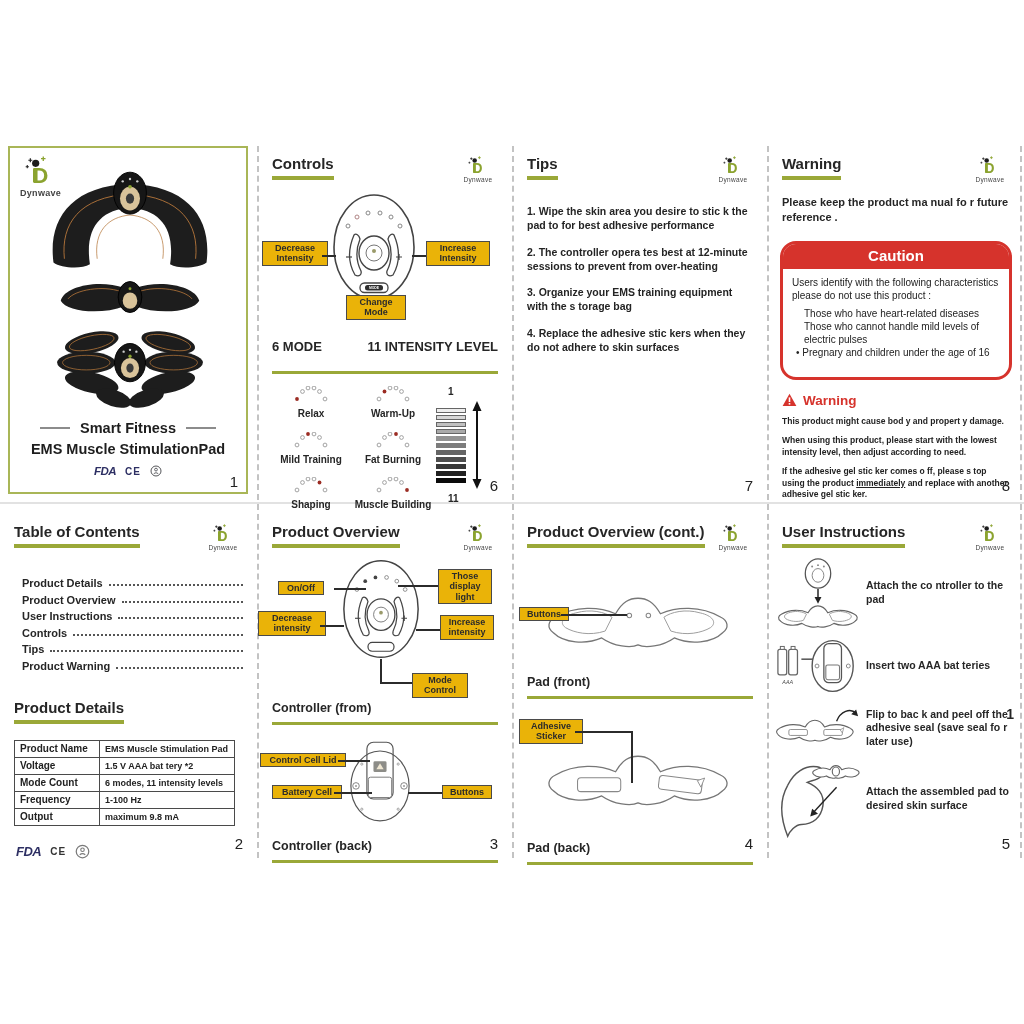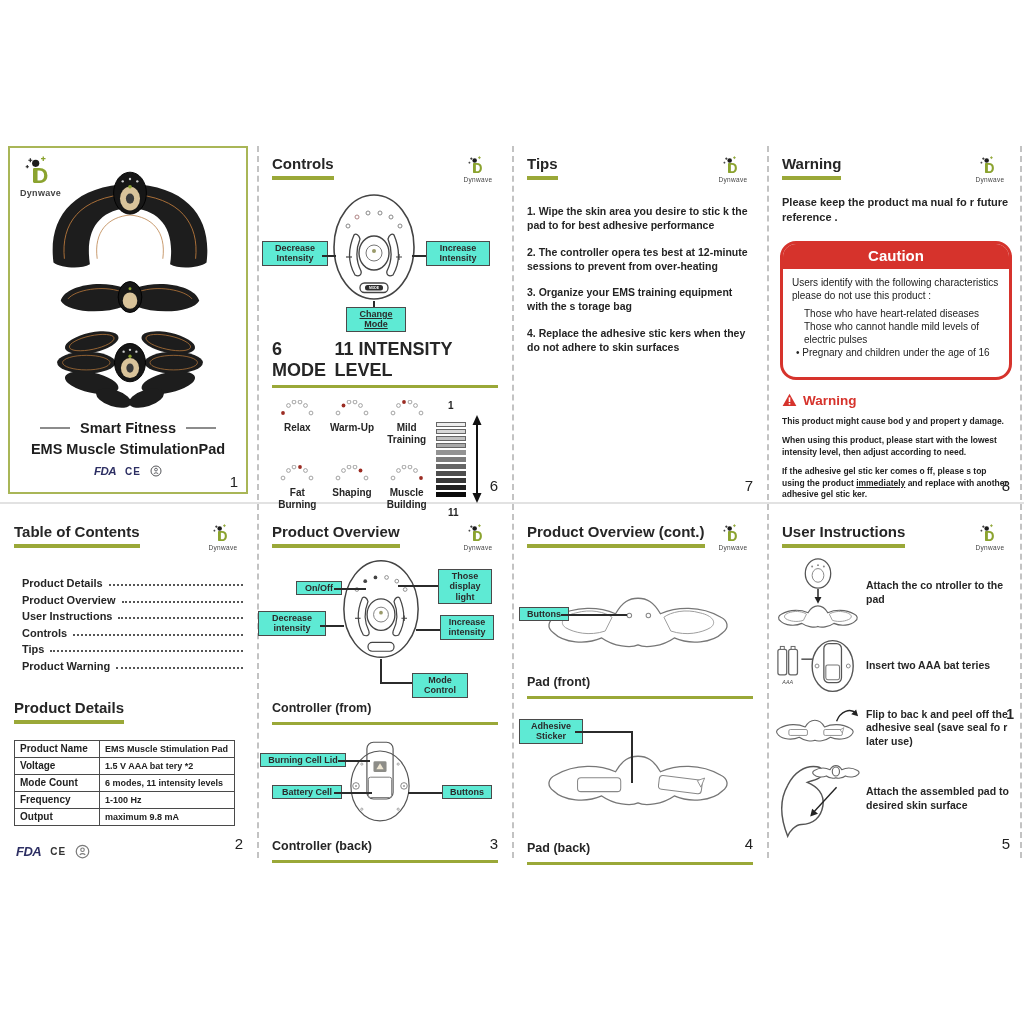--- a/index.html
+++ b/index.html
@@ -12,41 +12,41 @@
   .pg-head{display:flex;justify-content:space-between;align-items:flex-start;padding:16px 14px 0;}
   .pg-title{font-size:15px;font-weight:bold;color:var(--ink);border-bottom:4px solid var(--green);
             padding-bottom:3px;line-height:1.1;}
   .logo{text-align:center;width:40px;}
   .logo svg{width:26px;height:20px;display:block;margin:0 auto;}
   .logo-word{font-size:6.5px;color:#444;letter-spacing:.3px;}
   .logo.lg svg{width:42px;height:32px;margin:0;}
   .logo.lg{text-align:left;width:60px;}
   .logo.lg .logo-word{font-size:9px;font-weight:bold;}
   .pagenum{position:absolute;right:14px;bottom:8px;font-size:15px;color:#222;}
-  .lbl{position:absolute;border:1.5px solid #4a4a4a;background:#5eead4;padding:1px 4px;font-size:9px;
+  .lbl{position:absolute;border:1.5px solid #4a4a4a;background:#eab308;padding:1px 4px;font-size:9px;
        font-weight:bold;color:#2b2b2b;line-height:1.15;text-align:center;}
   .cline{position:absolute;background:#2b2b2b;}
   .cap{font-weight:bold;font-size:12.5px;color:var(--ink);margin:0 14px;
        border-bottom:3px solid var(--green);padding-bottom:7px;}
   
   #p1{border:2px solid #a9b657;}
   .cv-t1row{position:absolute;top:272px;left:0;right:0;display:flex;align-items:center;justify-content:center;gap:10px;}
   .cv-dash{width:30px;height:2px;background:#8c8c8c;}
   .cv-t1,.cv-t2{font-size:14.5px;font-weight:bold;color:#1e1e1e;}
   .cv-t2{position:absolute;top:293px;width:100%;text-align:center;}
   .certs{display:flex;align-items:center;gap:9px;color:#2d2f63;}
   .cv-certs{position:absolute;top:317px;width:100%;justify-content:center;}
   .fda{font-weight:bold;font-style:italic;font-size:11.5px;letter-spacing:-.5px;}
   .ce{font-weight:bold;font-size:10px;letter-spacing:1px;}
   
   .ctrl-wrap{position:relative;height:150px;margin-top:6px;}
-  .mode-head{display:flex;justify-content:space-between;margin:0 14px;font-size:18px;font-weight:bold;
-             border-bottom:3px solid var(--green);padding-bottom:4px;}
+  .mode-head{display:flex;justify-content:space-between;margin:0 14px;font-size:13px;font-weight:bold;
+             border-bottom:3px solid var(--green);padding-bottom:17px;}
   .mode-area{display:flex;margin:12px 14px 0;}
-  .mode-grid{display:grid;grid-template-columns:repeat(3,1fr);width:160px;row-gap:12px;column-gap:4px;}
+  .mode-grid{display:grid;grid-template-columns:repeat(2,1fr);width:160px;row-gap:12px;column-gap:4px;}
   .mode-cell{text-align:center;}
   .mode-cell svg{width:34px;height:16px;}
   .mode-label{font-size:10px;font-weight:bold;line-height:1.15;margin-top:2px;}
   .int-col{width:62px;margin-left:4px;}
   .int-top,.int-bottom{font-size:10px;font-weight:bold;margin-left:12px;}
   .int-row{display:flex;align-items:center;gap:4px;margin:2px 0;}
   .int-bars{display:flex;flex-direction:column;gap:2px;width:30px;}
   .int-bar{height:5px;border:1px solid transparent;box-sizing:border-box;}
   
   .tip{margin:8px 14px 13px;font-size:10.5px;font-weight:bold;line-height:1.32;color:#242424;}
@@ -197,21 +197,21 @@
         <circle cx="46" cy="60" r="2" fill="#9a9a6a"></circle>
         <rect x="32" y="92" width="28" height="9.5" rx="4.5" fill="#fff" stroke="#444" stroke-width="1.3"></rect>
         <rect x="37" y="94" width="18" height="5.5" rx="2.5" fill="#2e2e2e"></rect>
         <text x="46" y="98.4" font-size="3.4" fill="#fff" text-anchor="middle" font-weight="bold">MODE</text>
       </svg>
       <div class="lbl" style="left:4px;top:52px;width:56px;">Decrease Intensity</div>
       <div class="cline" style="left:64px;top:66px;width:14px;height:1.5px;"></div>
       <div class="lbl" style="left:168px;top:52px;width:54px;">Increase Intensity</div>
       <div class="cline" style="left:154px;top:66px;width:14px;height:1.5px;"></div>
       <div class="cline" style="left:115px;top:112px;width:1.5px;height:10px;"></div>
-      <div class="lbl" style="left:88px;top:118px;width:50px;text-decoration:underline;">Change Mode</div>
+      <div class="lbl" style="left:88px;top:106px;width:50px;">Change Mode</div>
     </div>
     <div class="mode-head">
       <span>6 MODE</span>
       <span>11 INTENSITY LEVEL</span>
     </div>
     <div class="mode-area">
       <div class="mode-grid">
         <div class="mode-cell">
           <svg class="mode-dots" viewBox="0 0 34 16">
               <circle cx="3" cy="13" r="1.9" fill="#9b2c23"></circle>
@@ -476,21 +476,21 @@
         <circle cx="72" cy="35" r="2" fill="#fff" stroke="#888" stroke-width="1"></circle>
         <path d="M26,44 C20,58 20,72 27,84 C31,86 34,84 33,80 C28,70 28,58 32,48 C31,44 28,42 26,44 Z" fill="#fff" stroke="#444" stroke-width="1.3"></path>
         <path d="M66,44 C72,58 72,72 65,84 C61,86 58,84 59,80 C64,70 64,58 60,48 C61,44 64,42 66,44 Z" fill="#fff" stroke="#444" stroke-width="1.3"></path>
         <path d="M18 66 h6" stroke="#444" stroke-width="1.2"></path>
         <path d="M68 66 h6 M71 63 v6" stroke="#444" stroke-width="1.2"></path>
         <ellipse cx="46" cy="62" rx="15" ry="17" fill="#fff" stroke="#444" stroke-width="1.4"></ellipse>
         <circle cx="46" cy="62" r="8" fill="#fff" stroke="#777" stroke-width="1"></circle>
         <circle cx="46" cy="60" r="2" fill="#9a9a6a"></circle>
         <rect x="32" y="92" width="28" height="9.5" rx="4.5" fill="#fff" stroke="#444" stroke-width="1.3"></rect>
       </svg>
-      <div class="lbl" style="left:38px;top:26px;width:36px;">On/Off</div>
+      <div class="lbl" style="left:20px;top:26px;width:36px;">On/Off</div>
       <div class="cline" style="left:76px;top:33px;width:32px;height:1.5px;"></div>
       <div class="lbl" style="left:0px;top:56px;width:58px;">Decrease intensity</div>
       <div class="cline" style="left:62px;top:70px;width:24px;height:1.5px;"></div>
       <div class="lbl" style="left:180px;top:14px;width:44px;">Those display light</div>
       <div class="cline" style="left:140px;top:30px;width:40px;height:1.5px;"></div>
       <div class="lbl" style="left:182px;top:60px;width:44px;">Increase intensity</div>
       <div class="cline" style="left:158px;top:74px;width:24px;height:1.5px;"></div>
       <div class="cline" style="left:122px;top:104px;width:1.5px;height:24px;"></div>
       <div class="cline" style="left:122px;top:127px;width:32px;height:1.5px;"></div>
       <div class="lbl" style="left:154px;top:118px;width:46px;">Mode Control</div>
@@ -505,21 +505,21 @@
         <path d="M55,33 L60,41 L50,41 Z" fill="#efe7d2"></path>
         <circle cx="22" cy="64" r="4.5" fill="#fff" stroke="#777" stroke-width="1.2"></circle>
         <circle cx="22" cy="64" r="1.4" fill="#999"></circle>
         <circle cx="88" cy="64" r="4.5" fill="#fff" stroke="#777" stroke-width="1.2"></circle>
         <circle cx="88" cy="64" r="1.4" fill="#999"></circle>
         <circle cx="30" cy="34" r="1.5" fill="none" stroke="#888"></circle>
         <circle cx="80" cy="34" r="1.5" fill="none" stroke="#888"></circle>
         <circle cx="30" cy="96" r="1.5" fill="none" stroke="#888"></circle>
         <circle cx="80" cy="96" r="1.5" fill="none" stroke="#888"></circle>
       </svg>
-      <div class="lbl" style="left:2px;top:14px;width:76px;">Burning Cell Lid</div>
+      <div class="lbl" style="left:2px;top:14px;width:76px;">Control Cell Lid</div>
       <div class="cline" style="left:80px;top:21px;width:32px;height:1.5px;"></div>
       <div class="lbl" style="left:14px;top:46px;width:60px;">Battery Cell</div>
       <div class="cline" style="left:76px;top:53px;width:38px;height:1.5px;"></div>
       <div class="lbl" style="left:184px;top:46px;width:40px;">Buttons</div>
       <div class="cline" style="left:150px;top:53px;width:34px;height:1.5px;"></div>
     </div>
     <div class="cap" style="margin-top:10px;">Controller (back)</div>
     <div class="pagenum">3</div>
   </section>
 

